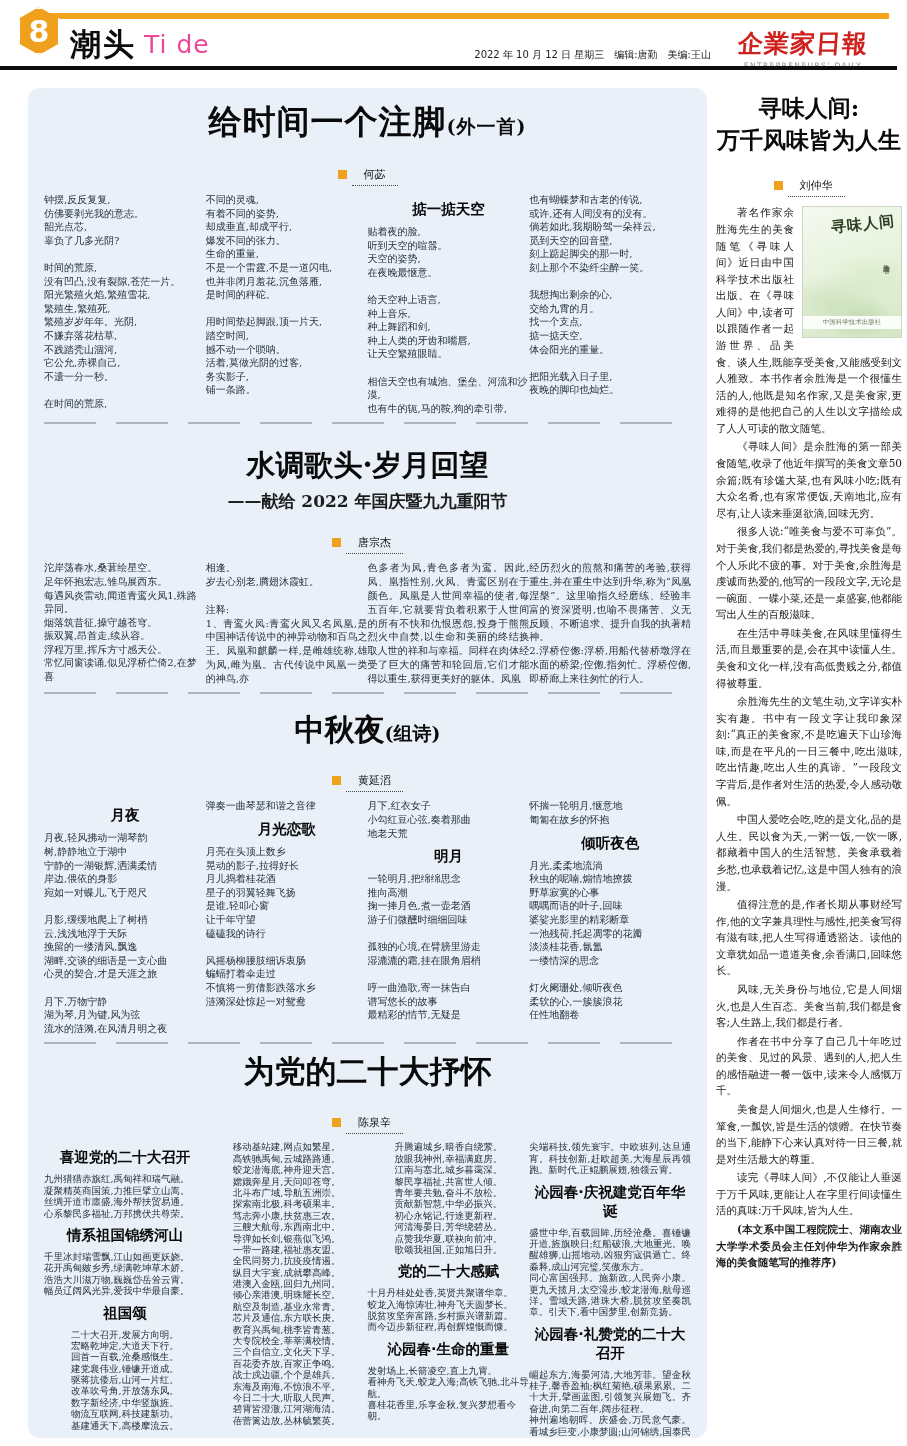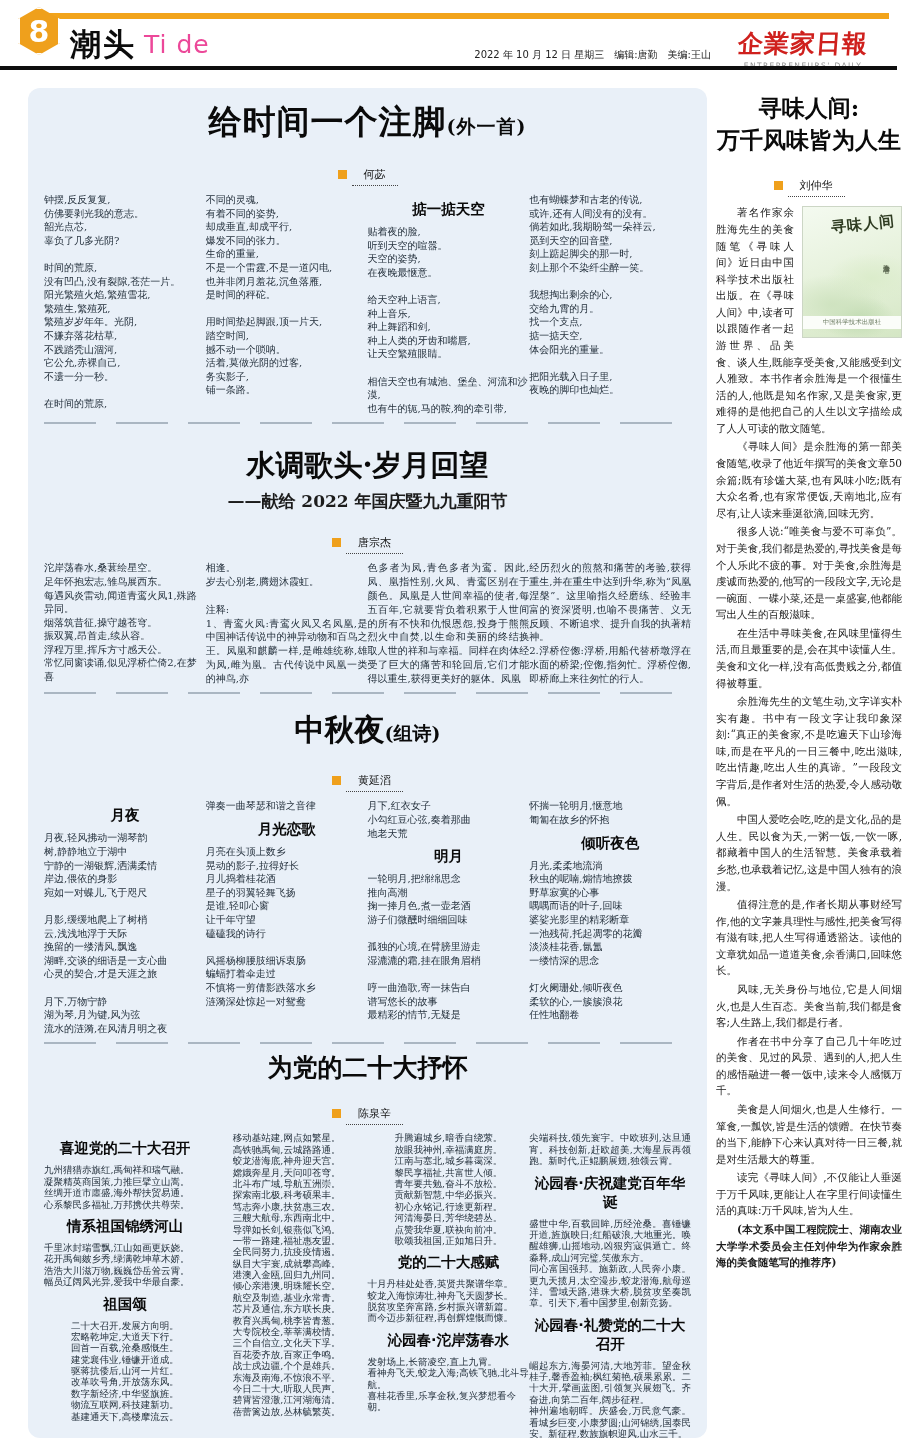--- a/index.html
+++ b/index.html
@@ -29,21 +29,21 @@
 
   
   .left-panel { position:absolute; left:28px; top:88px; width:679px; height:1350px;
                 background:#e9f0f8; border-radius:12px; overflow:hidden; padding:4px 10px; }
   .sidebar { position:absolute; left:716px; top:88px; width:186px; height:1350px; overflow:hidden; }
 
   .a-title { text-align:center; font-weight:bold; color:#0a0a0a; }
   .t1 { font-size:33px; margin-top:8px; letter-spacing:1px; }
   .t2 { font-size:29px; margin-top:22px; }
   .t3 { font-size:30px; margin-top:16px; }
-  .t4 { font-size:25px; margin-top:6px; }
+  .t4 { font-size:31px; margin-top:6px; }
   .suffix { font-size:19px; font-weight:bold; }
   .sub-dash { text-align:center; font-size:17px; font-weight:bold; margin-top:4px; }
 
   .byline { text-align:center; font-size:11px; margin:22px 0 7px; color:#111;
             font-family:"DejaVu Sans",sans-serif; }
   .byline .sq { display:inline-block; width:9px; height:9px; background:#efa01c;
                 margin-right:5px; vertical-align:-1px; }
   .byline .nm { display:inline-block; border-bottom:1px dotted #444; padding:0 12px 3px; }
 
   .cols { display:flex; gap:0; padding:0 6px; }
@@ -333,21 +333,21 @@
 贡献新智慧,中华必振兴。
 初心永铭记,行途更新程。
 河清海晏日,芳华绕碧丛。
 点赞我华夏,联袂向前冲。
 歌颂我祖国,正如旭日升。</div>
           <div class="subsub">党的二十大感赋</div>
           <div class="poem dense">十月丹桂处处香,英贤共聚谱华章。
 蛟龙入海惊涛壮,神舟飞天圆梦长。
 脱贫攻坚奔富路,乡村振兴谱新篇。
 而今迈步新征程,再创辉煌慨而慷。</div>
-          <div class="subsub">沁园春·沱岸荡春水</div>
+          <div class="subsub">沁园春·生命的重量</div>
           <div class="poem dense">发射场上,长箭凌空,直上九霄。
 看神舟飞天,蛟龙入海;高铁飞驰,北斗导航。
 喜桂花香里,乐享金秋,复兴梦想看今朝。</div>
         </div>
         <div class="col">
           <div class="prose dense">尖端科技,领先寰宇。中欧班列,达旦通宵。科技创新,赶欧超美,大海星辰再领跑。新时代,正鲲鹏展翅,独领云霄。</div>
           <div class="subsub">沁园春·庆祝建党百年华诞</div>
           <div class="prose dense">盛世中华,百载回眸,历经沧桑。喜锤镰开道,旌旗映日;红船破浪,大地重光。唤醒雄狮,山摇地动,凶狠穷寇俱遁亡。终淼释,成山河完璧,笑傲东方。
 同心富国强邦。施新政,人民奔小康。更九天揽月,太空漫步,蛟龙潜海,航母巡洋。雪域天路,港珠大桥,脱贫攻坚奏凯章。引天下,看中国梦里,创新竞扬。</div>
           <div class="subsub">沁园春·礼赞党的二十大召开</div>

